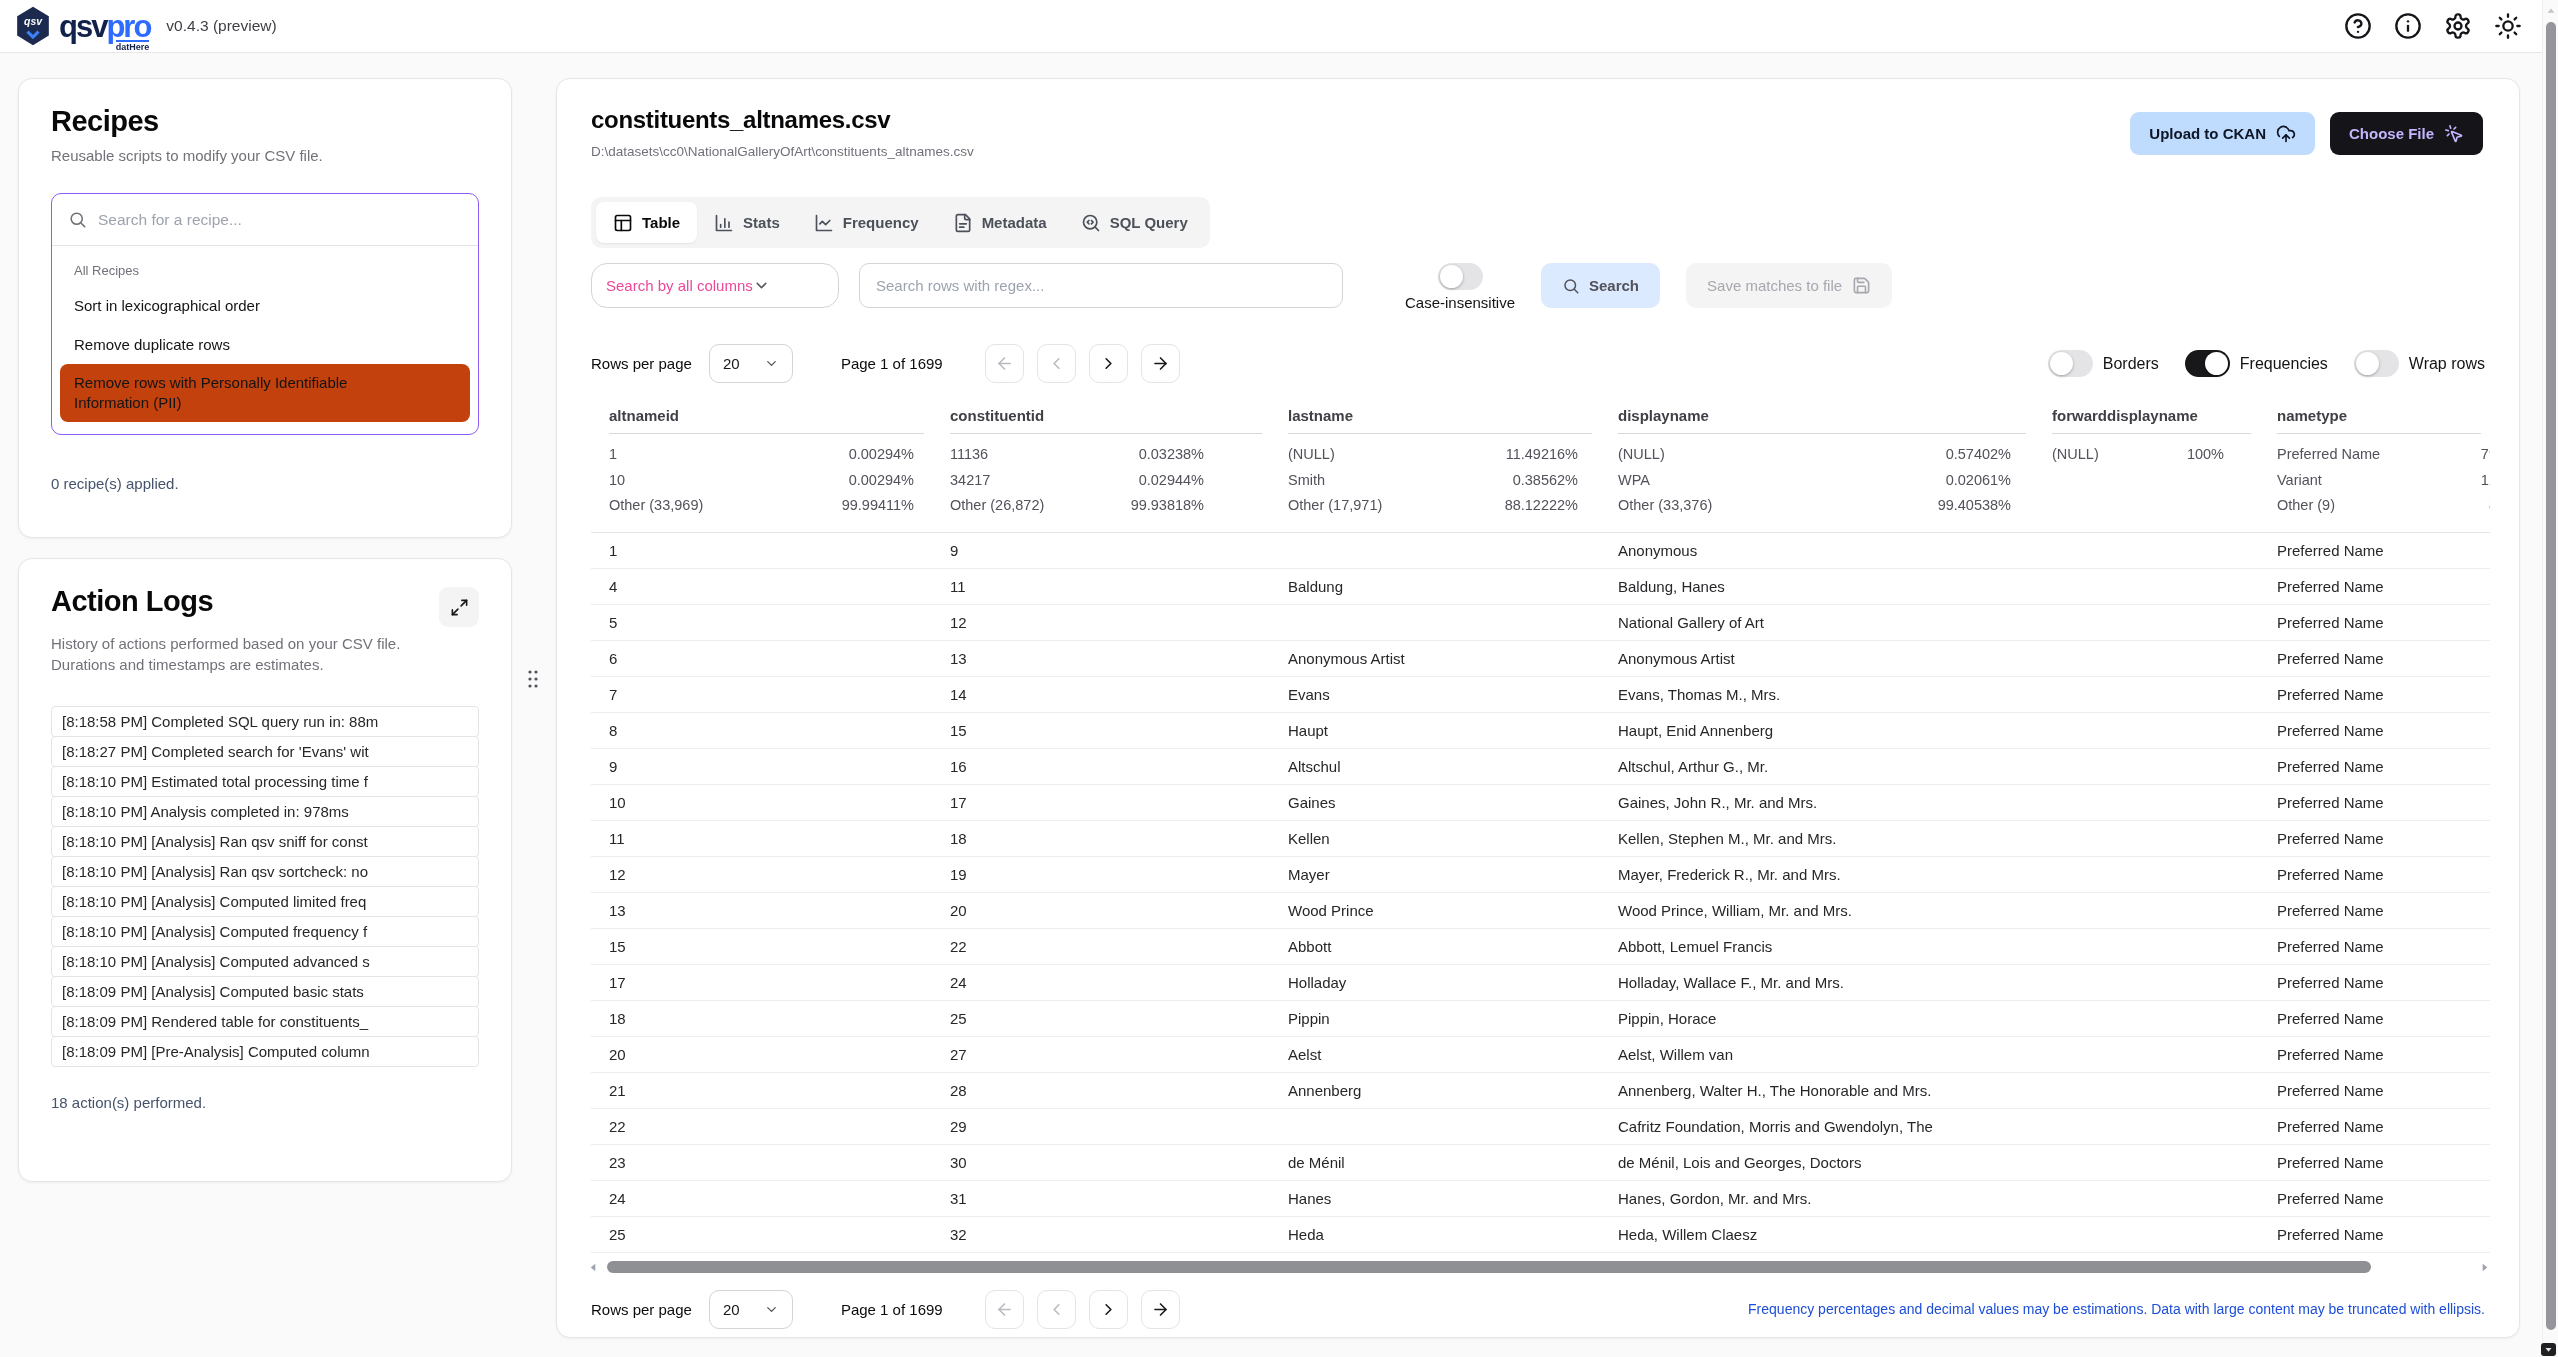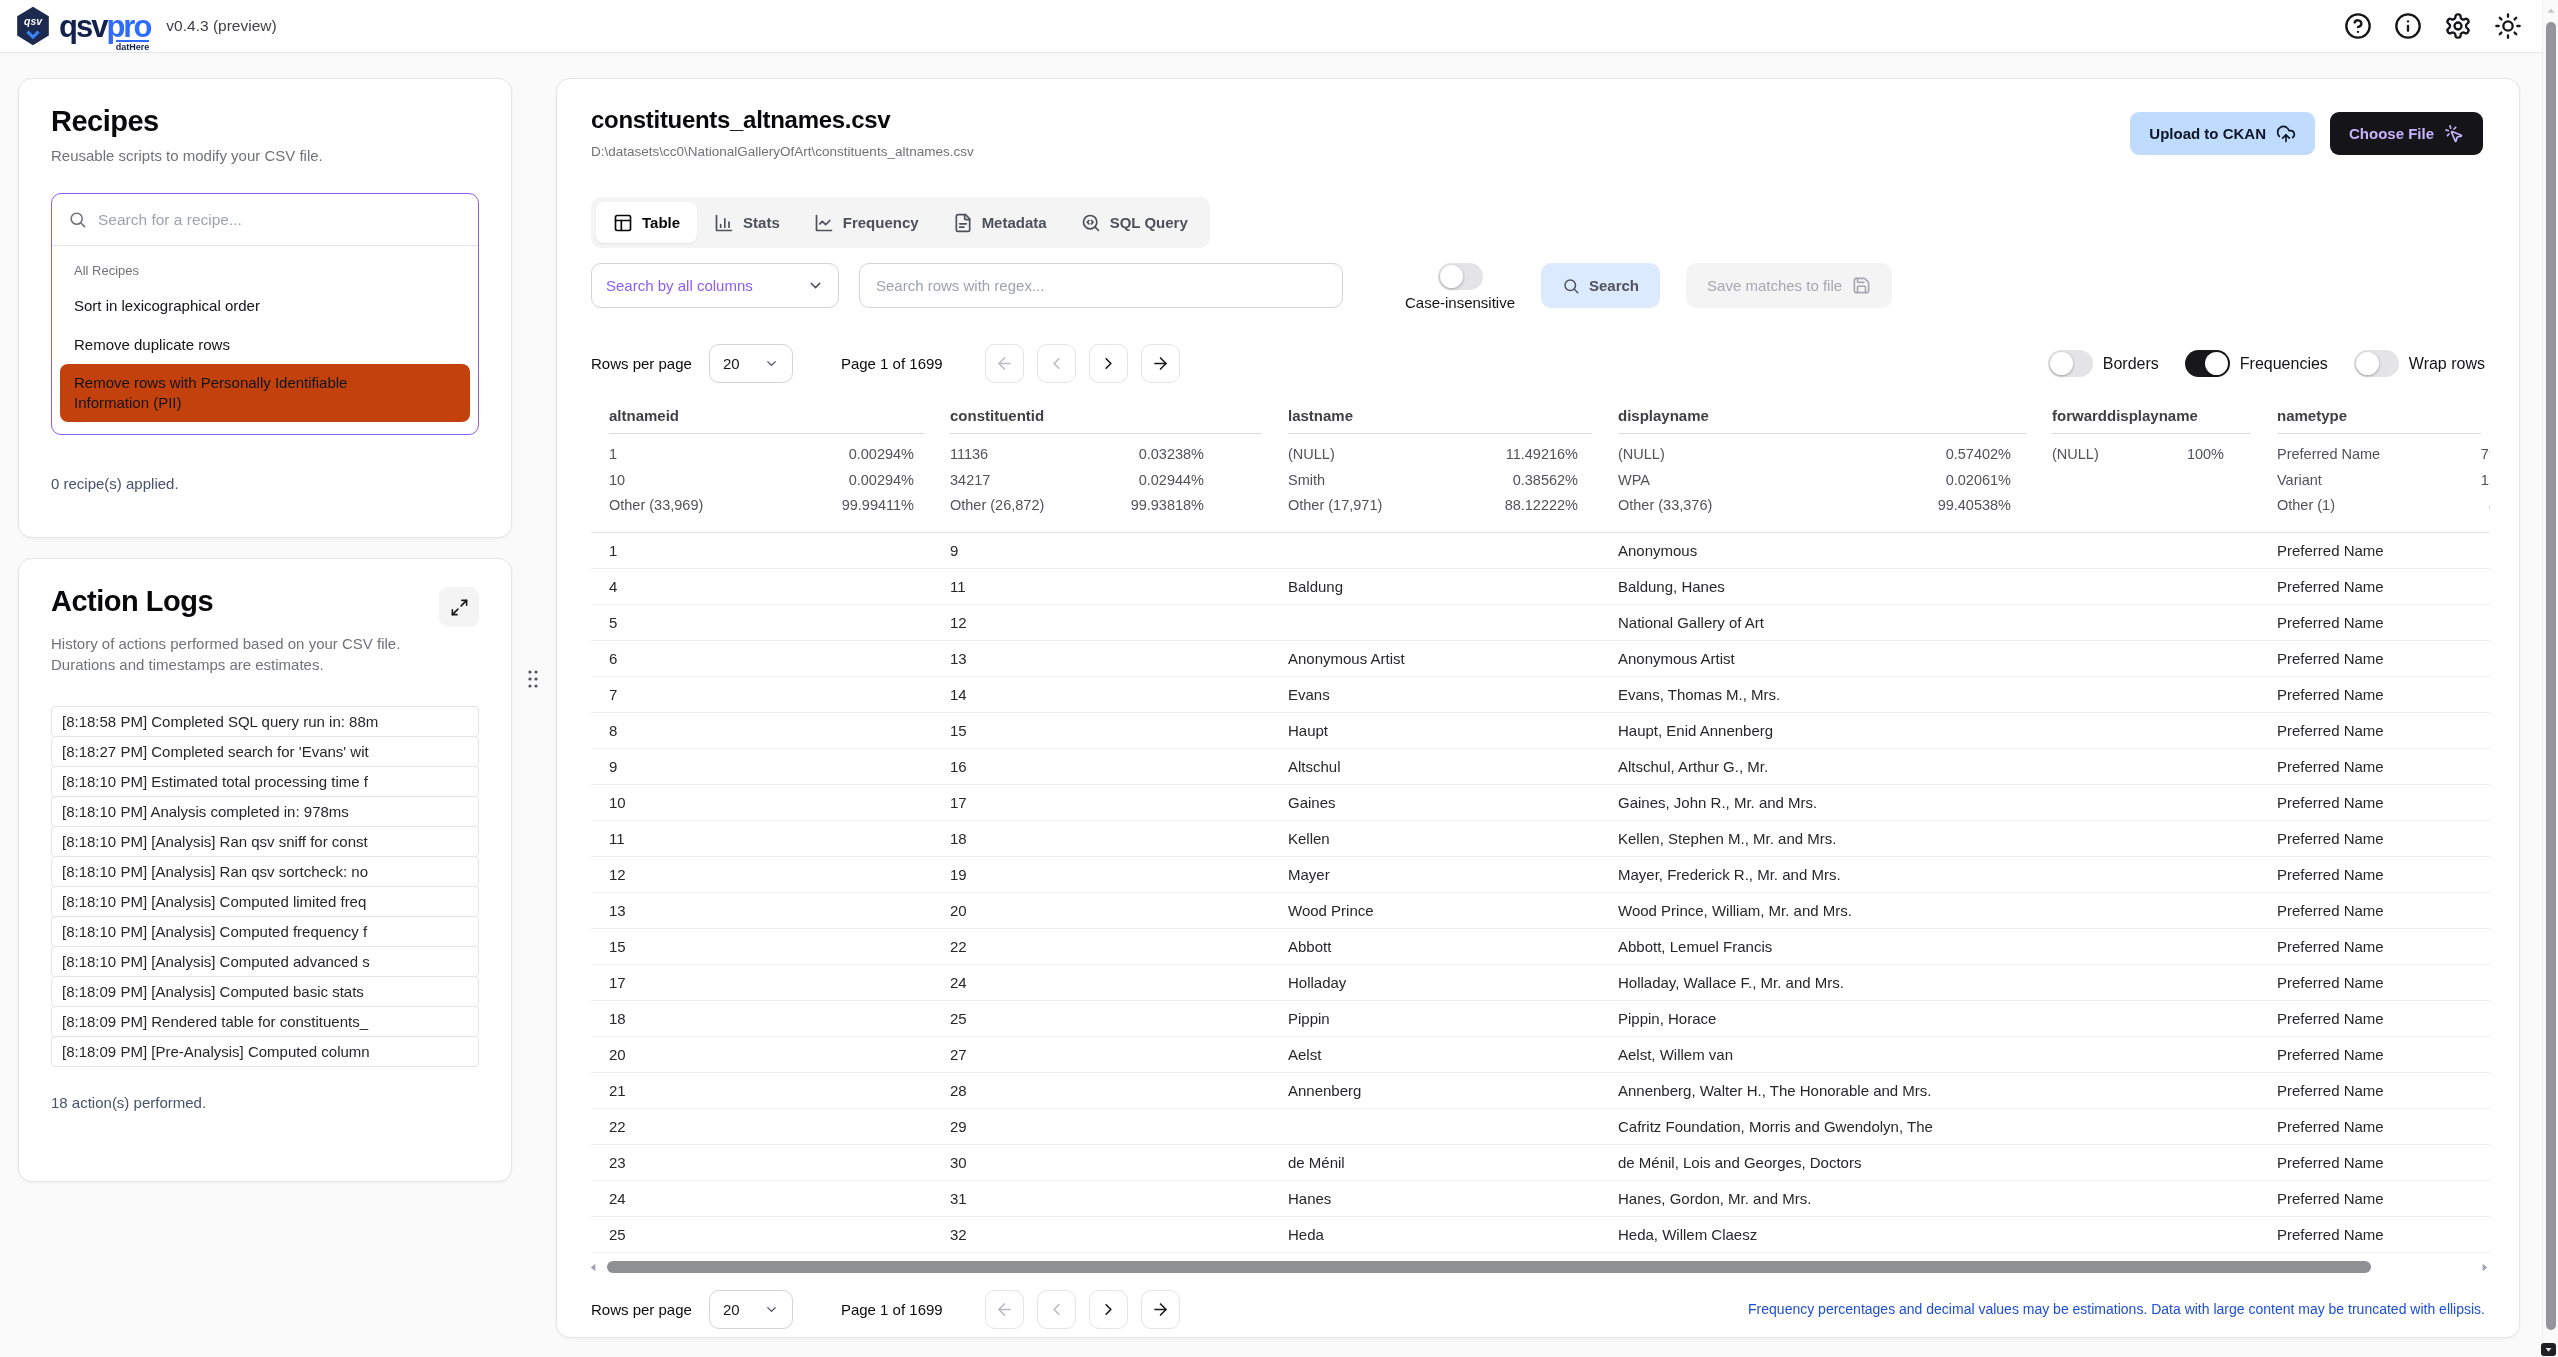--- a/index.html
+++ b/index.html
@@ -66,21 +66,21 @@
   .btn .ic svg{width:20px;height:20px}
   .btn-upload{background:#bfdbfe;color:#0d1526}
   .btn-choose{background:#151519;color:#c4b5fd}
 
   .tabbar{display:inline-flex;align-items:center;margin:38px 0 0 34px;background:#f4f4f5;border-radius:10px;padding:5px;height:51px}
   .tab{display:flex;align-items:center;gap:9px;height:41px;padding:0 17px;border-radius:8px;font-size:15px;font-weight:600;color:#4b5059}
   .tab .ic svg{width:20px;height:20px}
   .tab.active{background:#fff;color:#09090b;box-shadow:0 1px 2px rgba(0,0,0,.07)}
 
   .search-row{display:flex;align-items:flex-start;margin:15px 0 0 34px;height:58px}
-  .scope-btn{display:flex;align-items:center;justify-content:space-between;width:248px;height:45px;border:1px solid #d4d4d8;border-radius:10px;padding:0 14px;font-size:15px;color:#8b5cf6;background:#fff}
+  .scope-btn{display:flex;align-items:center;justify-content:flex-start;width:248px;height:45px;border:1px solid #d4d4d8;border-radius:16px;padding:0 14px;font-size:15px;color:#ec4899;background:#fff}
   .scope-btn .ic svg{width:17px;height:17px;color:#52525b}
   .regex-input{margin-left:20px;width:484px;height:45px;border:1px solid #d4d4d8;border-radius:10px;padding:0 16px;font-size:15px;color:#141417;background:#fff;outline:none;font-family:inherit}
   .regex-input::placeholder{color:#9ca3af}
   .case-block{margin-left:48px;width:138px;display:flex;flex-direction:column;align-items:center}
   .case-label{margin-top:4px;font-size:15px;color:#141417;white-space:nowrap}
   .btn-search{margin-left:12px;height:45px;background:#dbeafe;color:#52525b;border-radius:10px;padding:0 21px;display:flex;gap:9px;align-items:center;font-size:15px;font-weight:600}
   .btn-search .ic svg{width:18px;height:18px}
   .btn-save{margin-left:26px;height:45px;background:#f4f4f5;color:#a7a7ae;border-radius:10px;padding:0 21px;display:flex;gap:10px;align-items:center;font-size:15px}
   .btn-save .ic svg{width:19px;height:19px}
 
@@ -528,21 +528,21 @@
         <div class="t-fcell" style="width: 230px; padding-right: 10px;">
           <div class="t-fline">
             <span>Preferred Name</span>
             <span>79</span>
           </div>
           <div class="t-fline">
             <span>Variant</span>
             <span>12</span>
           </div>
           <div class="t-fline">
-            <span>Other (1)</span>
+            <span>Other (9)</span>
             <span>8</span>
           </div>
         </div>
       </div>
     <div class="t-rows">
         <div class="t-row">
           <div class="t-cell" style="width:341px">1</div>
           <div class="t-cell" style="width:338px">9</div>
           <div class="t-cell" style="width:330px"></div>
           <div class="t-cell" style="width:434px">Anonymous</div>

